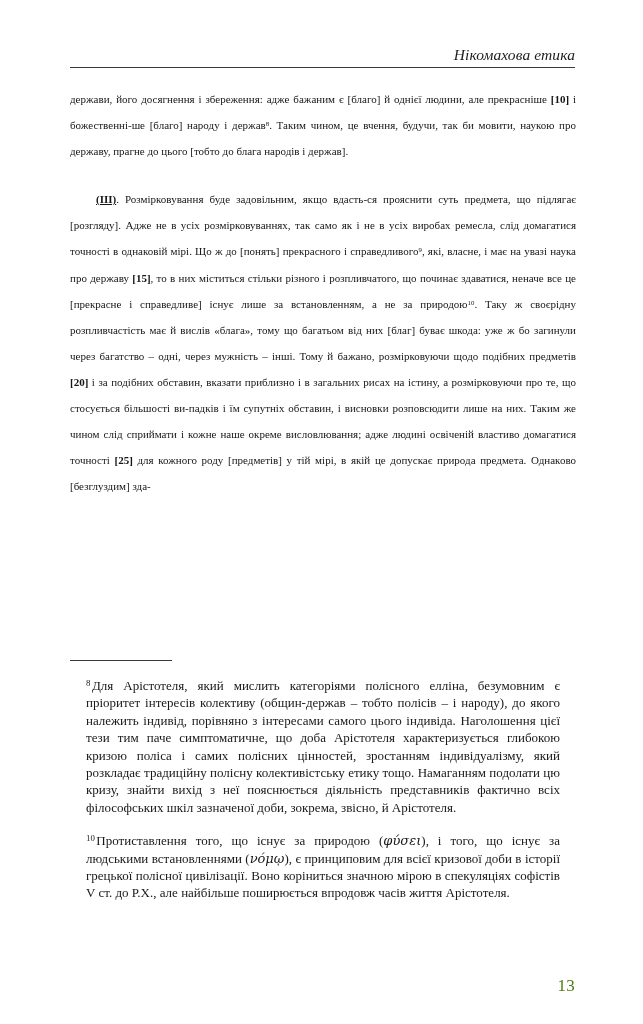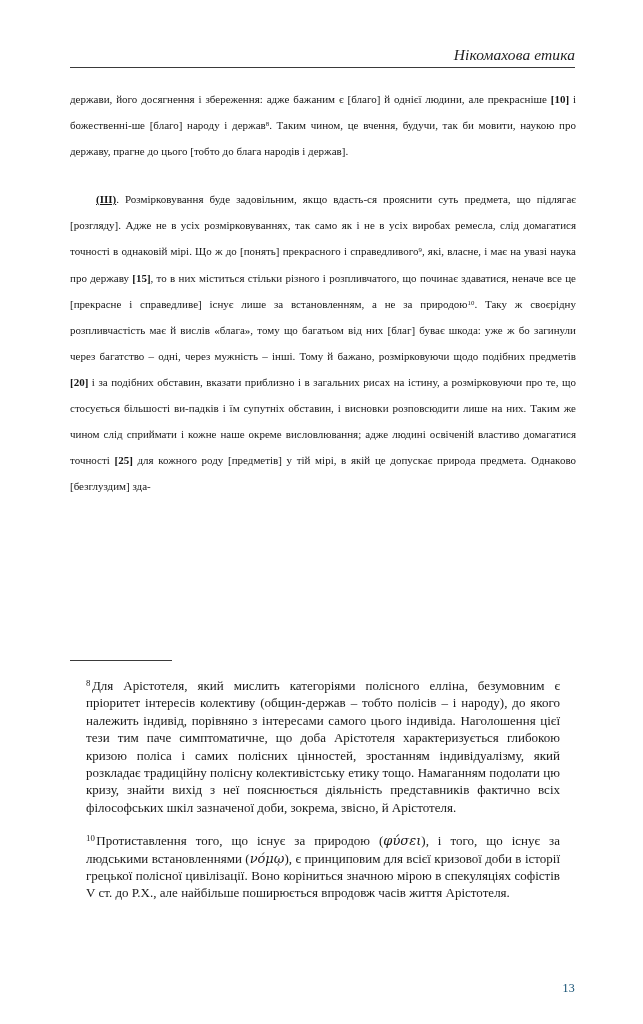--- a/index.html
+++ b/index.html
@@ -115,22 +115,22 @@
   .grk {
     font-style: italic;
     font-family: "DejaVu Serif", "Liberation Serif", serif;
   }
 
   
   .folio {
     position: absolute;
     right: 68px;
     bottom: 28px;
-    font-size: 12px;
-    color: #0c4a6e;
+    font-size: 17px;
+    color: #4d7c0f;
     letter-spacing: 0.3px;
   }
 </style>
 </head>
 <body>
 
 <div class="page">
 
   <div class="header-zone">
     <div class="running-head">Нікомахова етика</div>

